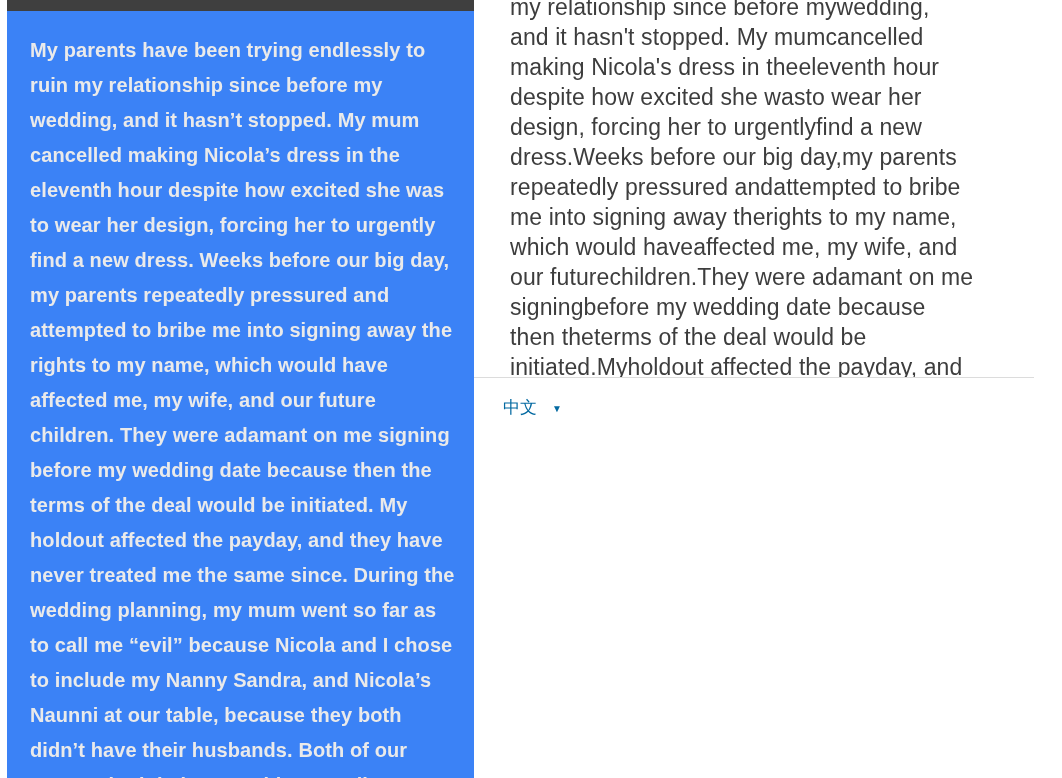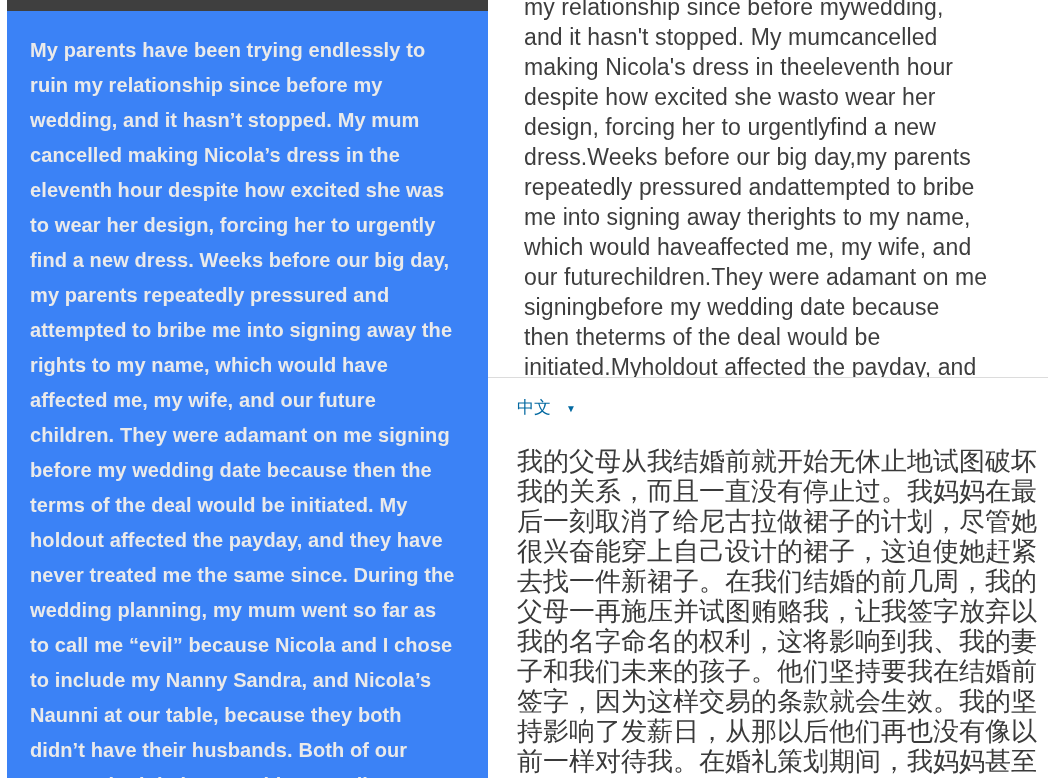--- a/index.html
+++ b/index.html
@@ -24,21 +24,21 @@
     margin: 22px 16px 0 23px;
     font-size: 20px;
     line-height: 35px;
     white-space: pre-line;
     font-family: "Liberation Sans", sans-serif;
     letter-spacing: 0.1px;
   }
 
   
   .right-panel {
-    position: absolute; left: 488px; top: 0;
+    position: absolute; left: 474px; top: 0;
     width: 560px; height: 778px;
     background: #ffffff;
   }
   .ocr-clip {
     height: 378px;
     overflow: hidden;
     border-bottom: 1px solid #dcdcdc;
   }
   .ocr-text {
     margin: -8px 12px 0 36px;
@@ -118,26 +118,15 @@
 signingbefore my wedding date because
 then theterms of the deal would be
 initiated.Myholdout affected the payday, and</div>
     </div>
 
     <div class="lang-row" style="color: #0369a1;">
       <span class="lang-label">中文</span>
       <span class="lang-caret">▼</span>
     </div>
 
-    <div class="cn-text" style="color: rgb(58, 58, 58);">我的父母从我结婚前就开始无休止地试图破坏
-我的关系，而且一直没有停止过。我妈妈在最
-后一刻取消了给尼古拉做裙子的计划，尽管她
-很兴奋能穿上自己设计的裙子，这迫使她赶紧
-去找一件新裙子。在我们结婚的前几周，我的
-父母一再施压并试图贿赂我，让我签字放弃以
-我的名字命名的权利，这将影响到我、我的妻
-子和我们未来的孩子。他们坚持要我在结婚前
-签字，因为这样交易的条款就会生效。我的坚
-持影响了发薪日，从那以后他们再也没有像以
-前一样对待我。在婚礼策划期间，我妈妈甚至</div>
 
   </div>
 </div>
 
 </body></html>

